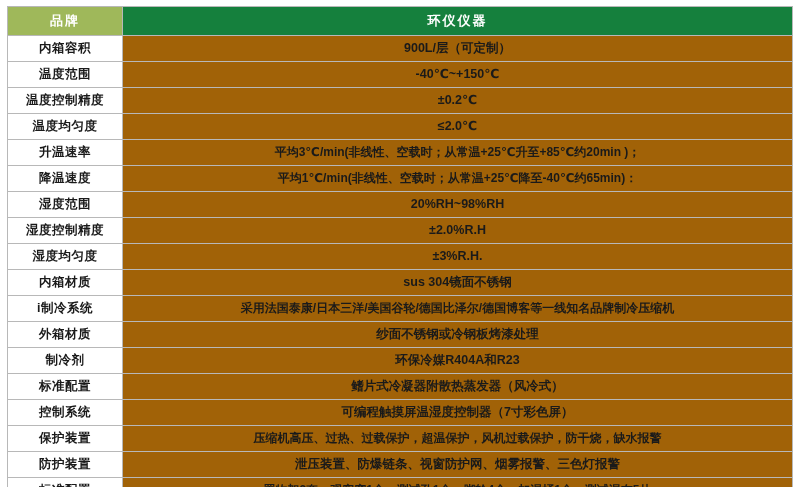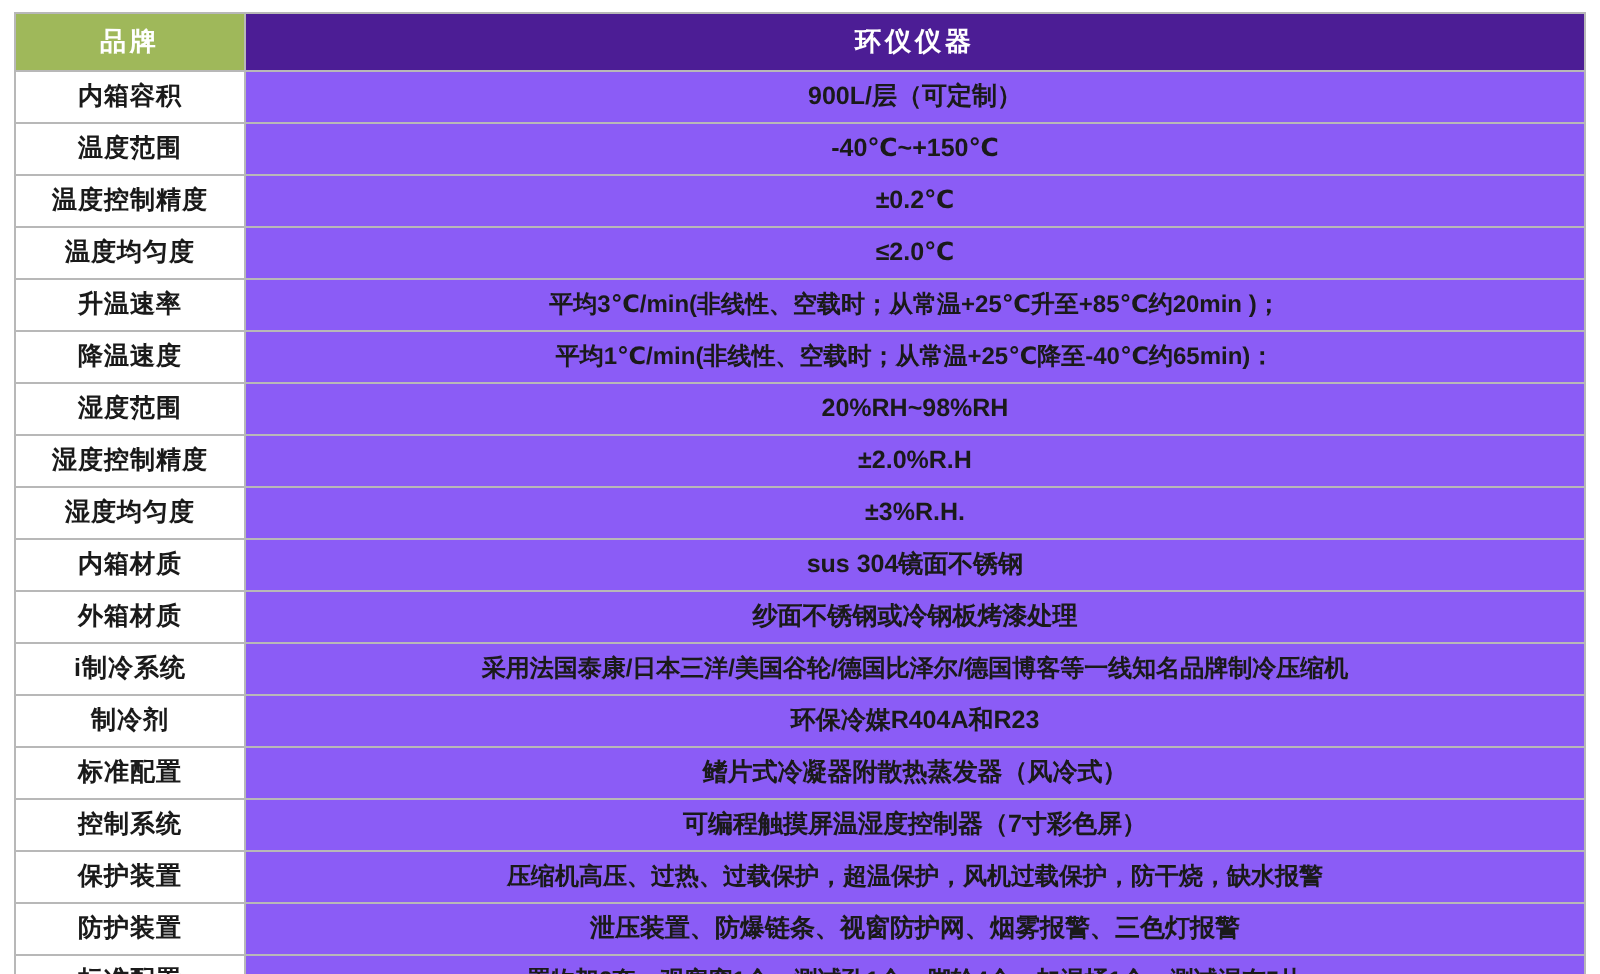--- a/index.html
+++ b/index.html
@@ -36,24 +36,24 @@
     white-space: nowrap;
     overflow: hidden;
     font-weight: bold;
   }
   td.label-cell {
     width: 108px;
     background: #ffffff;
     letter-spacing: 0.5px;
   }
   td.value-cell {
-    background: #8b5cf6;
+    background: #a16207;
   }
   tr.header-row td {
-    background: #4c1d95;
+    background: #15803d;
     color: #ffffff;
     font-weight: bold;
     font-size: 13px;
     letter-spacing: 2px;
     height: 20px;
   }
   tr.header-row td.label-cell {
     background: #9fb85a;
   }
   td.value-cell.small {
@@ -106,26 +106,26 @@
       </tr>
       <tr>
         <td class="label-cell">湿度均匀度</td>
         <td class="value-cell">±3%R.H.</td>
       </tr>
       <tr>
         <td class="label-cell">内箱材质</td>
         <td class="value-cell">sus 304镜面不锈钢</td>
       </tr>
       <tr>
+        <td class="label-cell">i制冷系统</td>
+        <td class="value-cell small">采用法国泰康/日本三洋/美国谷轮/德国比泽尔/德国博客等一线知名品牌制冷压缩机</td>
+      </tr>
+      <tr>
         <td class="label-cell">外箱材质</td>
         <td class="value-cell">纱面不锈钢或冷钢板烤漆处理</td>
-      </tr>
-      <tr>
-        <td class="label-cell">i制冷系统</td>
-        <td class="value-cell small">采用法国泰康/日本三洋/美国谷轮/德国比泽尔/德国博客等一线知名品牌制冷压缩机</td>
       </tr>
       <tr>
         <td class="label-cell">制冷剂</td>
         <td class="value-cell">环保冷媒R404A和R23</td>
       </tr>
       <tr>
         <td class="label-cell">标准配置</td>
         <td class="value-cell">鳍片式冷凝器附散热蒸发器（风冷式）</td>
       </tr>
       <tr>

